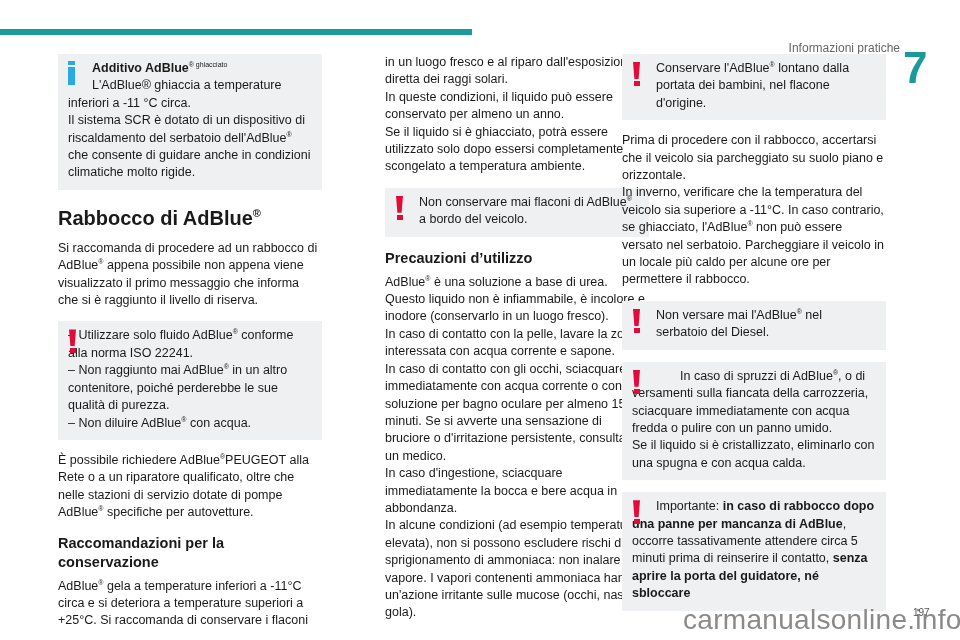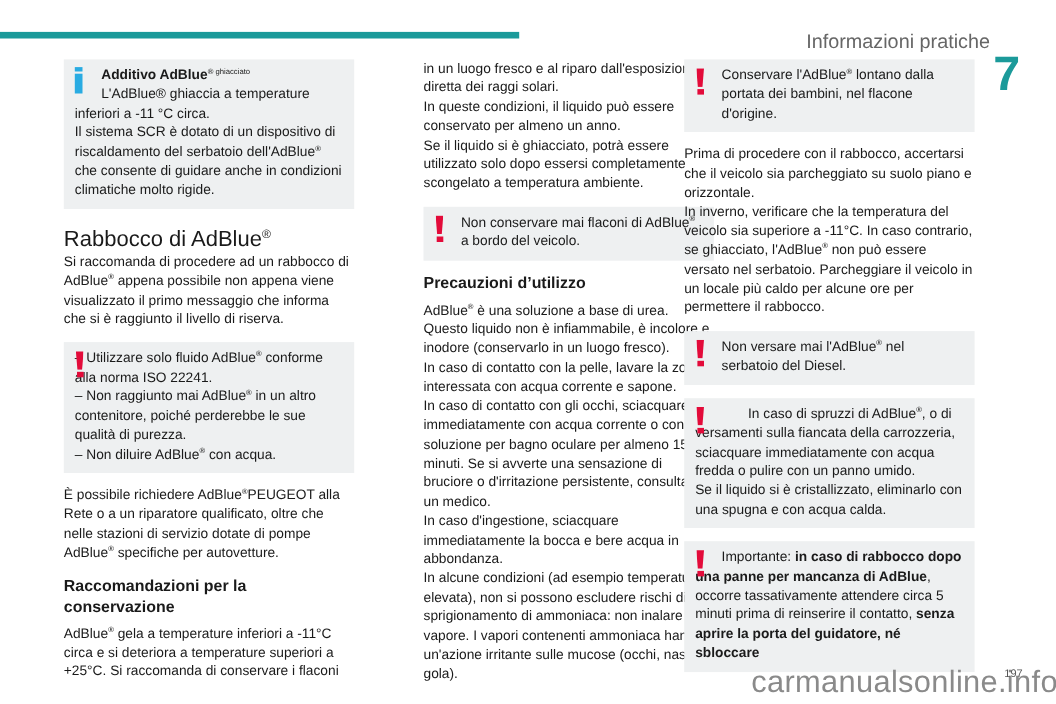--- a/index.html
+++ b/index.html
@@ -1,33 +1,33 @@
 <!DOCTYPE html>
 <html><head>
 <meta charset="utf-8">
 <style>
   * { box-sizing: border-box; margin: 0; padding: 0; }
   html, body { width: 960px; height: 640px; background: #ffffff; overflow: hidden; }
   body { position: relative; font-family: "Liberation Sans", sans-serif; color: #1a1a1a; }
   .topbar { position: absolute; left: 0; top: 29px; width: 472px; height: 6px; background: #1b9a9a; }
-  .section-title { position: absolute; right: 60px; top: 28px; font-size: 18px; color: #666; }
+  .section-title { position: absolute; right: 60px; top: 41px; font-size: 12px; color: #666; }
   .chapter-num { position: absolute; left: 903px; top: 46px; font-size: 44px; font-weight: bold; color: #1b9a9a; line-height: 1; }
   .col { position: absolute; top: 54px; width: 264px; font-size: 12.5px; line-height: 17.4px; }
   .col1 { left: 58px; }
   .col2 { left: 341px; margin-left: 44px; }
   .col3 { left: 622px; }
   .box { background: #eef0f1; padding: 6px 10px 8px 10px; margin-bottom: 12px; position: relative; }
   .box .first { padding-left: 24px; display: block; }
   .icon-i { position: absolute; left: 10px; top: 7px; width: 7px; height: 24px; }
   .icon-i .dot { position: absolute; left: 0; top: 0; width: 7px; height: 4px; background: #29abe2; }
   .icon-i .bar { position: absolute; left: 0; top: 6px; width: 7px; height: 18px; background: #29abe2; }
   .icon-excl { position: absolute; left: 11px; top: 8px; width: 7px; height: 24px; }
   .icon-excl .bar { position: absolute; left: 0; top: 0; width: 7px; height: 17px; background: #e30b3a; clip-path: polygon(0 0, 100% 0, 80% 100%, 20% 100%); }
   .icon-excl .dot { position: absolute; left: 0.5px; top: 19px; width: 6px; height: 5px; background: #e30b3a; }
-  h2 { font-size: 20px; font-weight: normal; line-height: 24px; margin: 16px 0 0 0; }
+  h2 { font-size: 20px; font-weight: bold; line-height: 24px; margin: 16px 0 10px 0; }
   h3 { font-size: 14.5px; font-weight: bold; line-height: 19px; margin: 12px 0 6px 0; }
   p { margin-bottom: 0; }
   .para { margin-bottom: 12px; }
   sup { font-size: 7px; vertical-align: super; line-height: 0; }
   b { font-weight: bold; }
   .watermark { position: absolute; left: 683px; top: 604px; font-size: 28px; color: #8a8a8a; letter-spacing: 0.3px; }
   .page-num { position: absolute; left: 913px; top: 607px; font-size: 10px; color: #555; }
 </style>
 </head>
 <body>

